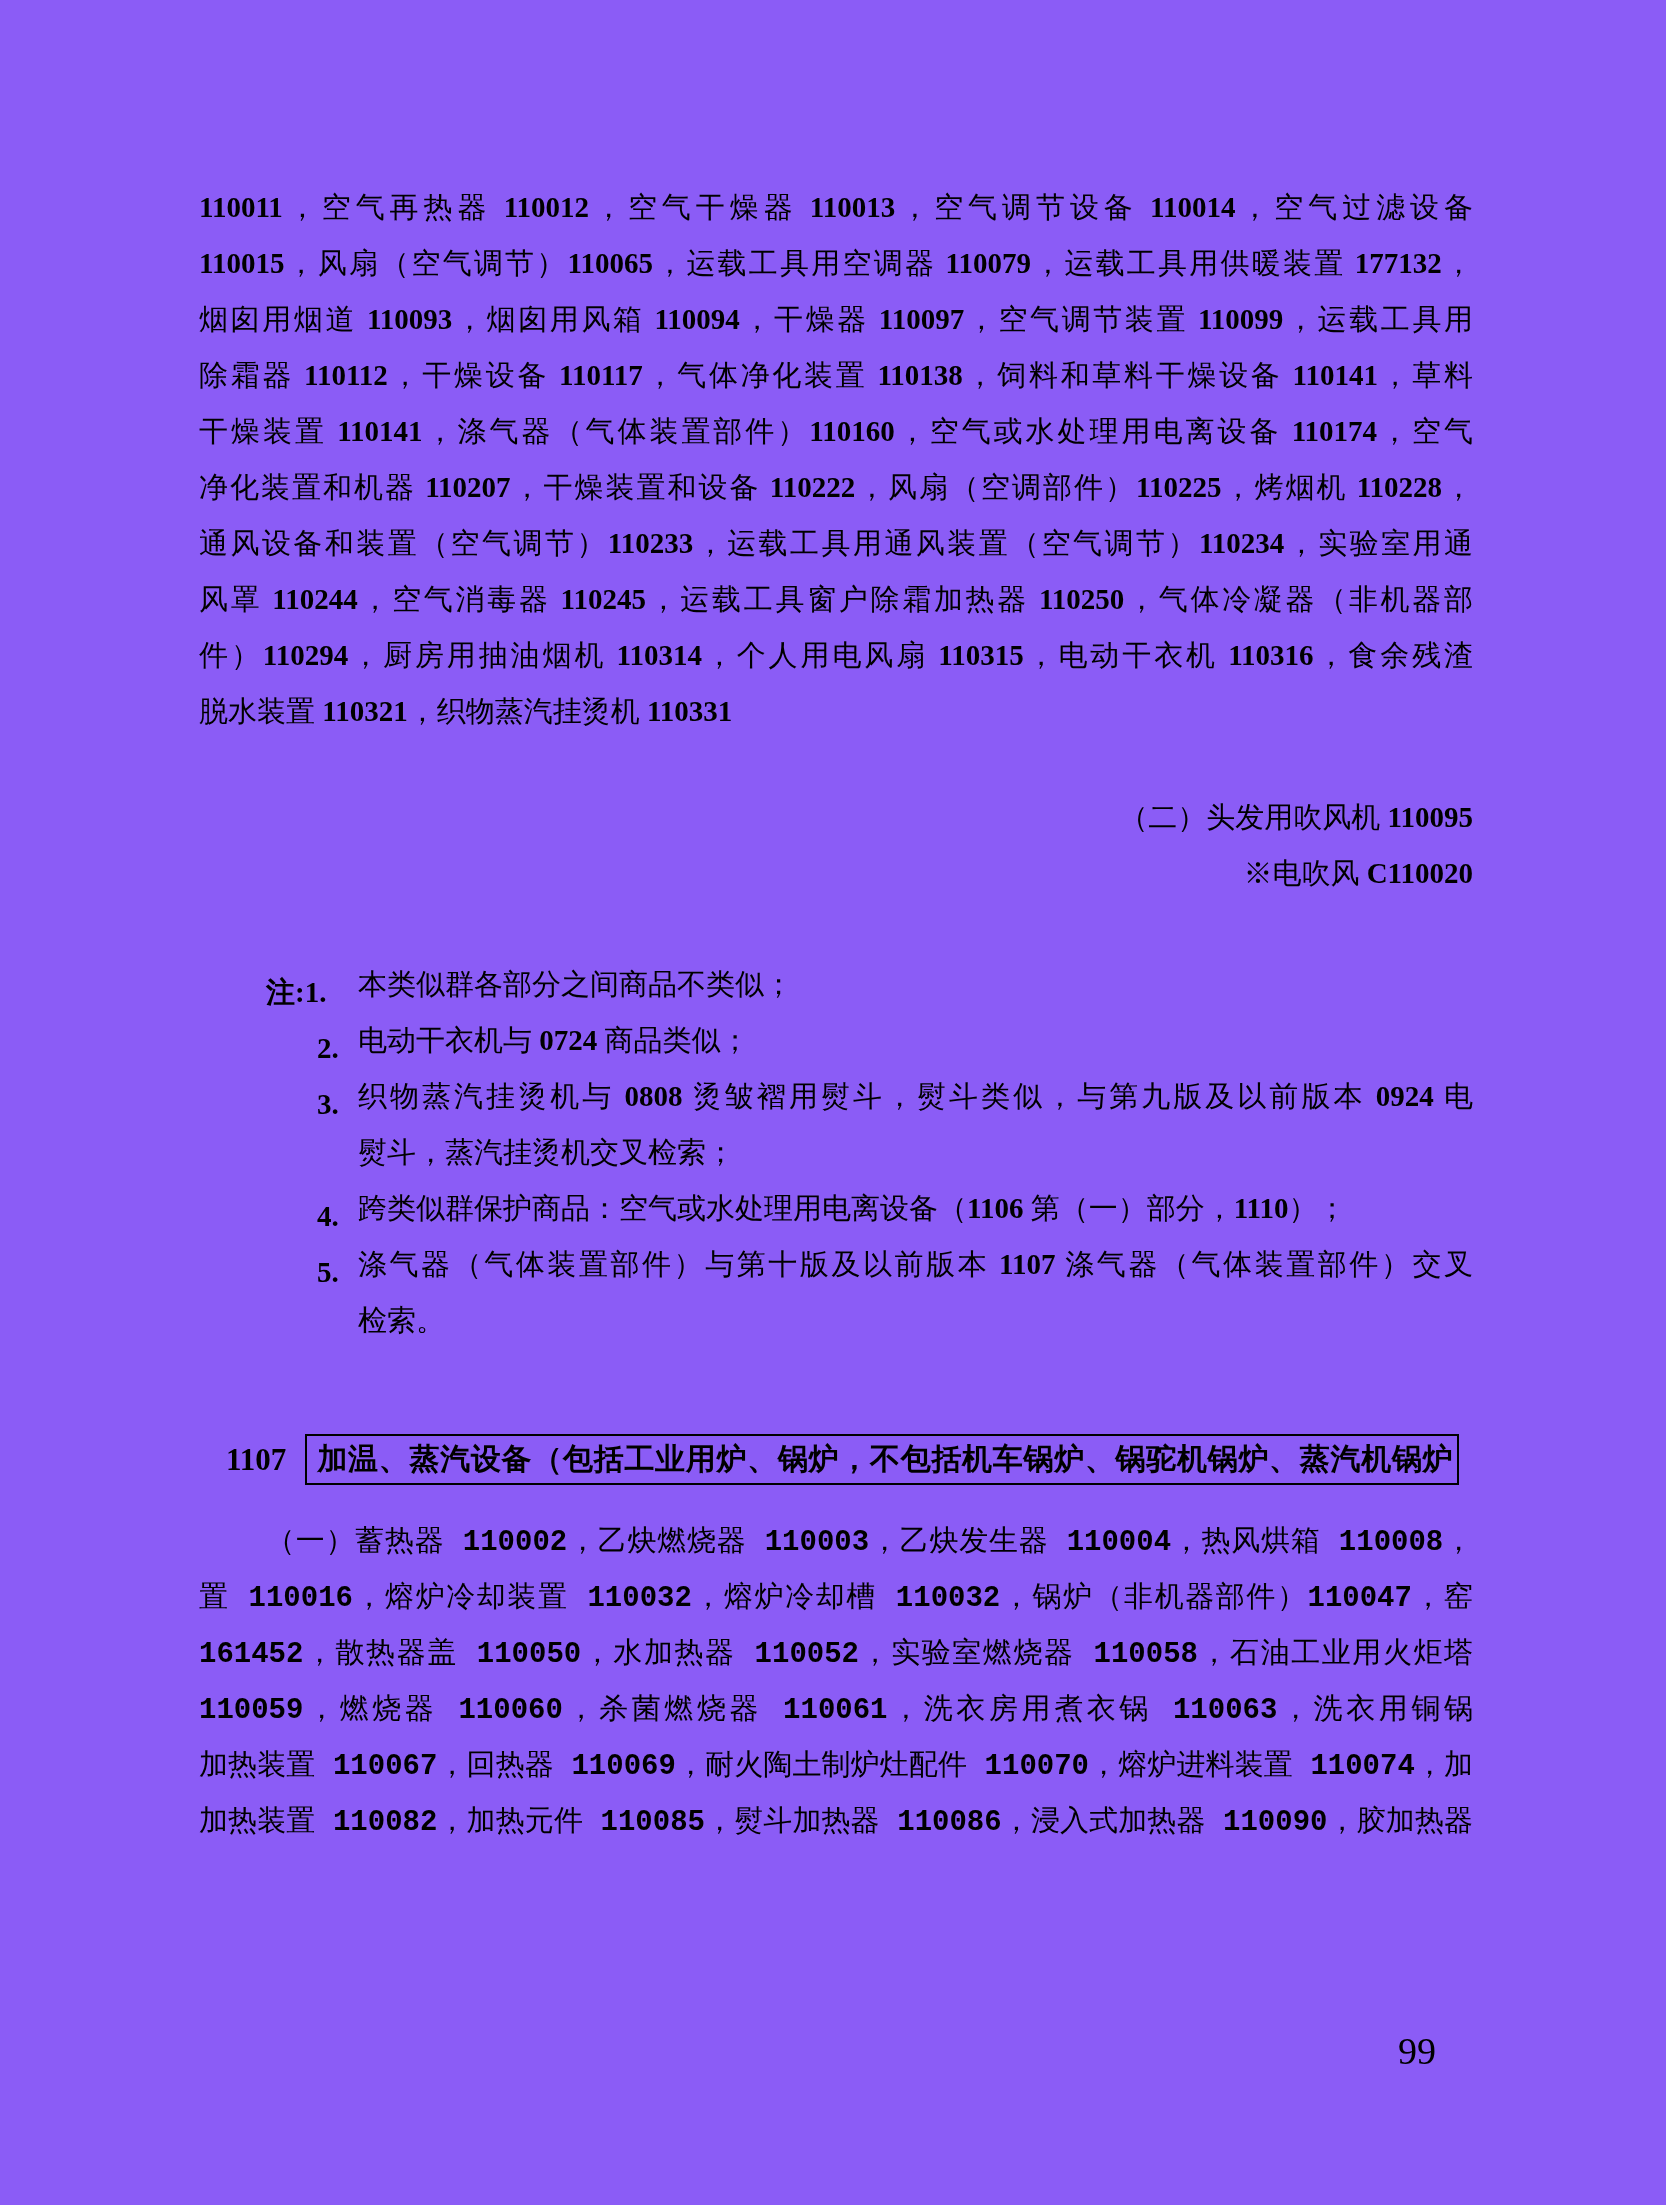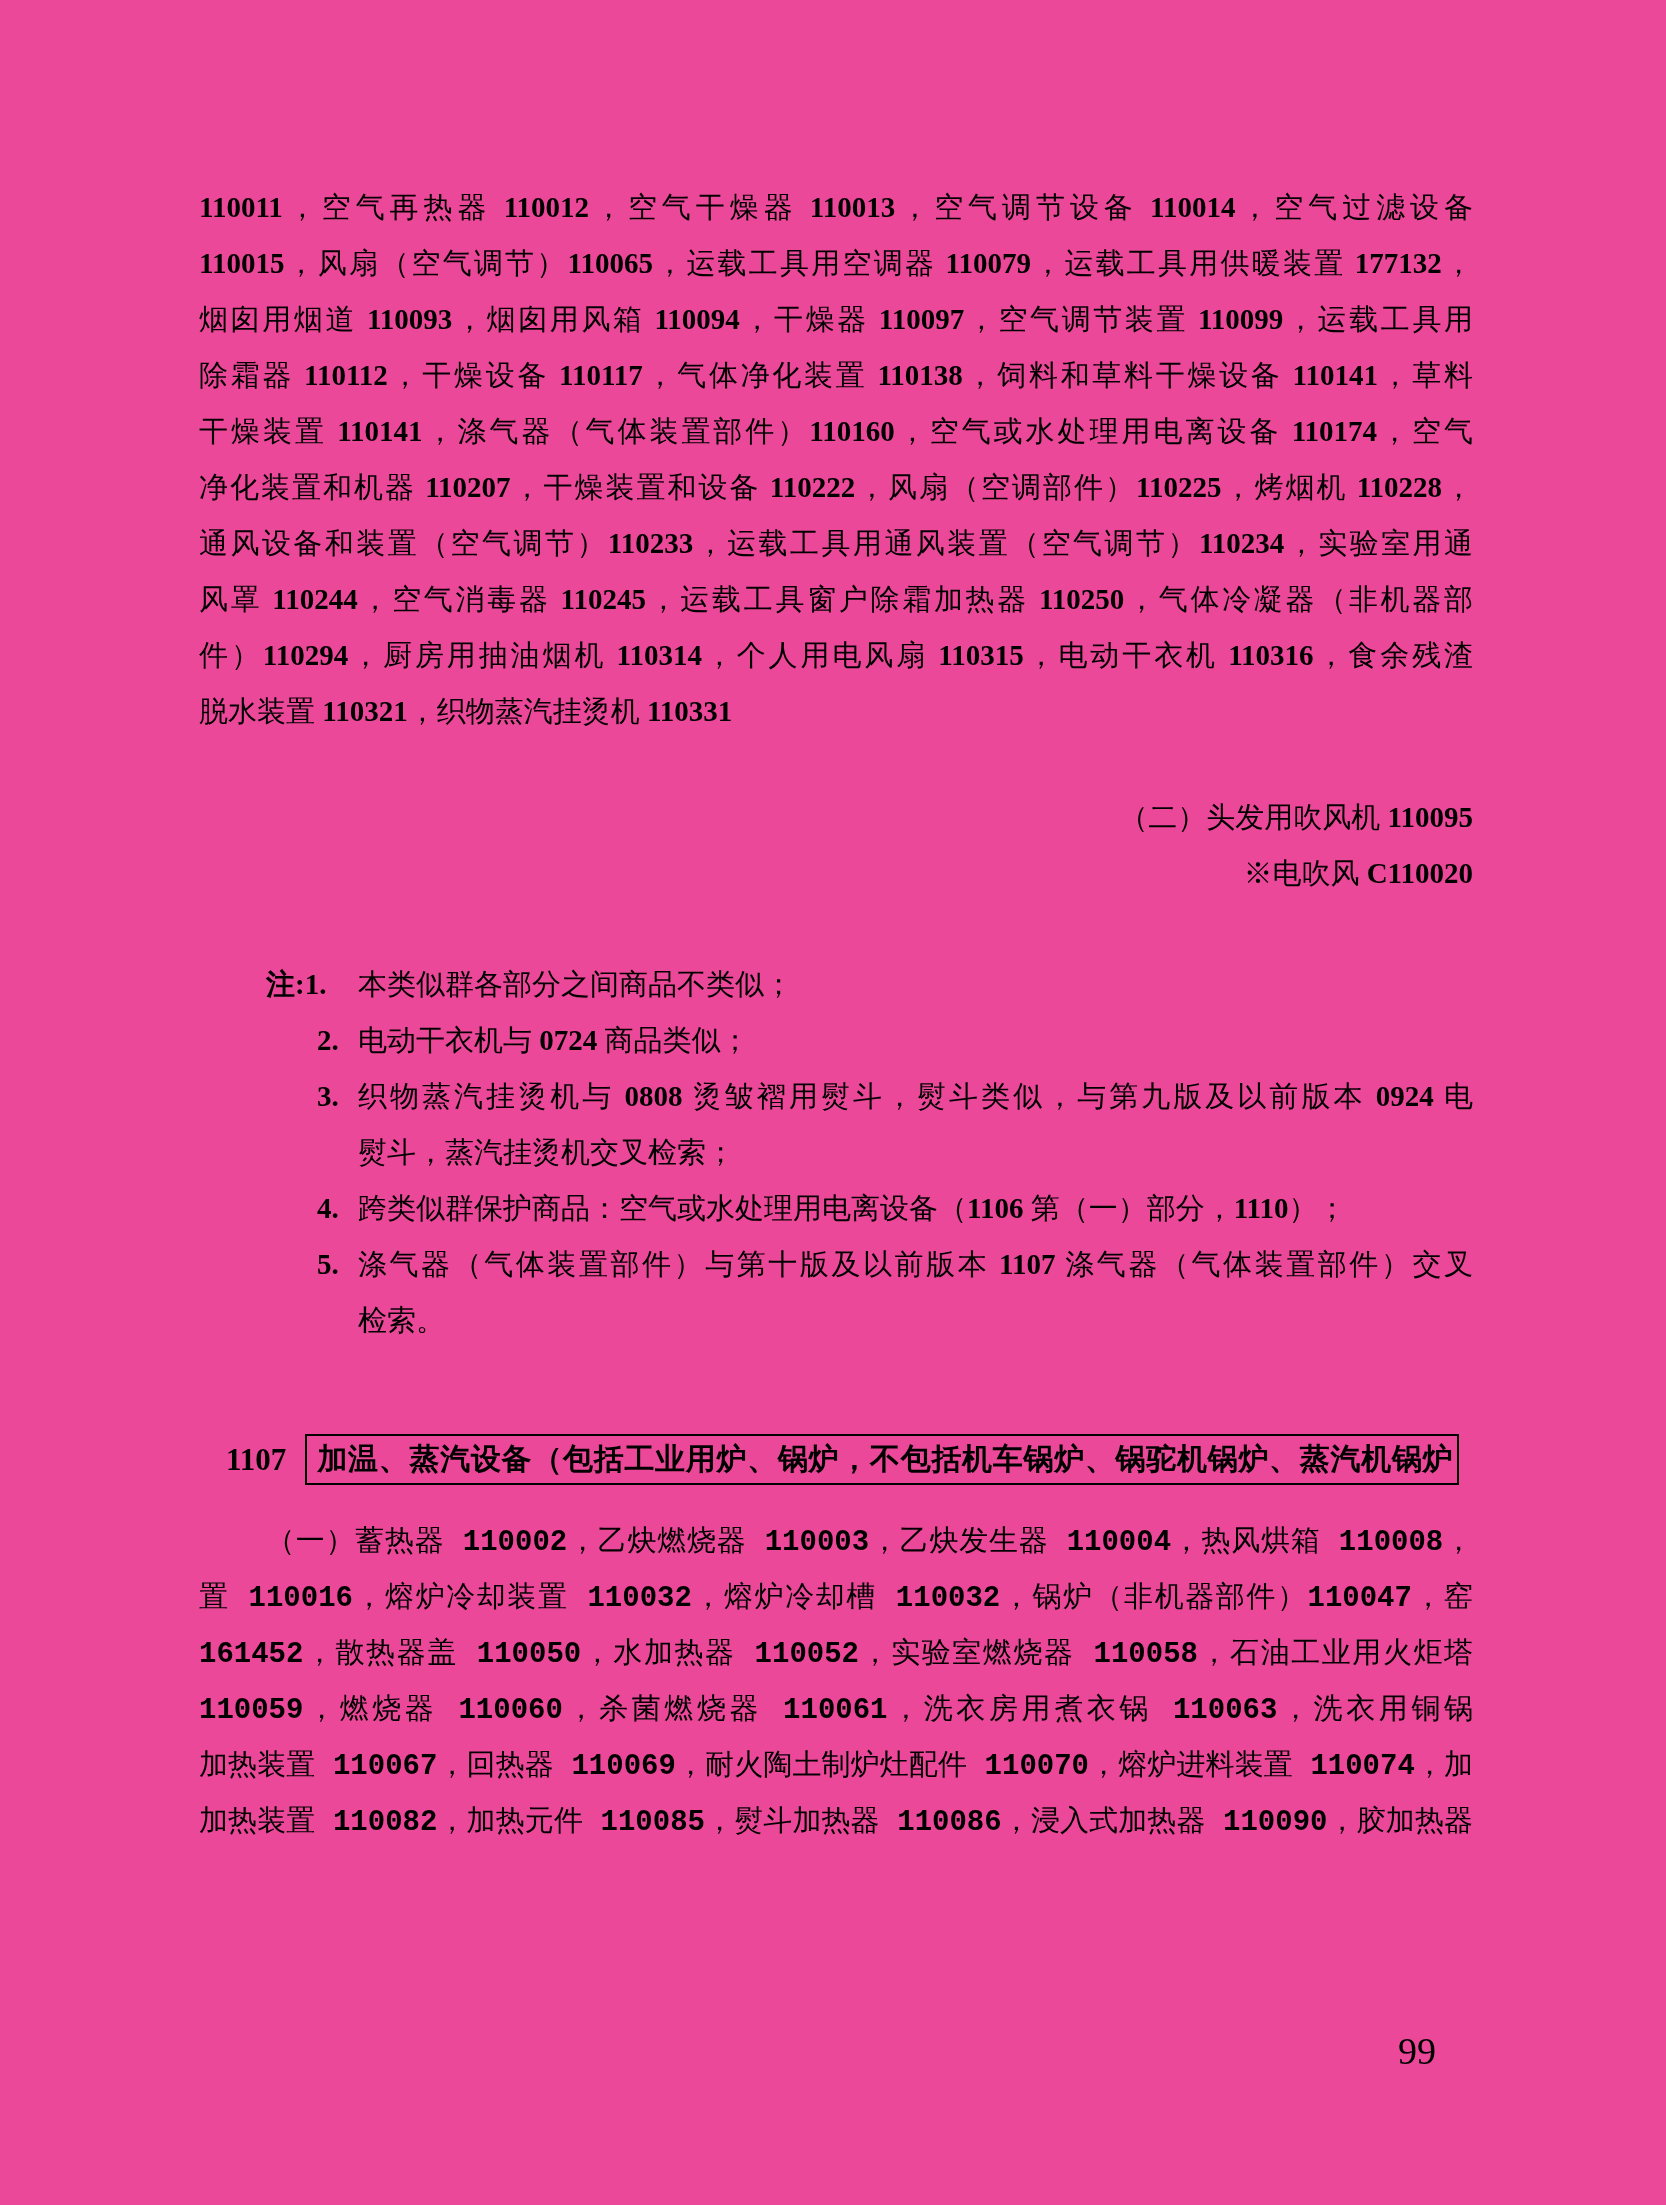--- a/index.html
+++ b/index.html
@@ -1,19 +1,19 @@
 <!DOCTYPE html>
 <html style="font-size:10.4px"><head>
 <meta charset="utf-8">
 <style>
   html,body{margin:0;padding:0;background:#e8e8e8;}
   .page{
     position:relative;
     width:1666px;height:2205px;
-    background:#ec4899;
+    background:#8b5cf6;
     color:#000;
     font-family:"Liberation Serif","DejaVu Serif",serif;
     overflow:hidden;
   }
   .content{
     position:absolute;
     left:199px;top:0;
     width:1274px;
   }
   .tline{
@@ -31,21 +31,21 @@
     font-size:29px;
     padding-left:67px;
     text-align:right;
   }
   .sline b{font-weight:bold;}
   #para1{margin-top:179px;}
   #part2-line{margin-top:50px;}
   #notes-list{margin-top:55px;}
   .note-item{position:relative;padding-left:159px;}
   .note-num{
-    position:absolute;left:118px;top:0;
+    position:absolute;left:118px;top:8px;
     height:56px;line-height:56px;
     font-size:29px;font-weight:bold;
     white-space:nowrap;
   }
   .note-item.first .note-num{left:67px;}
   #heading-row{
     position:relative;
     margin-top:86px;
     height:51px;
   }

